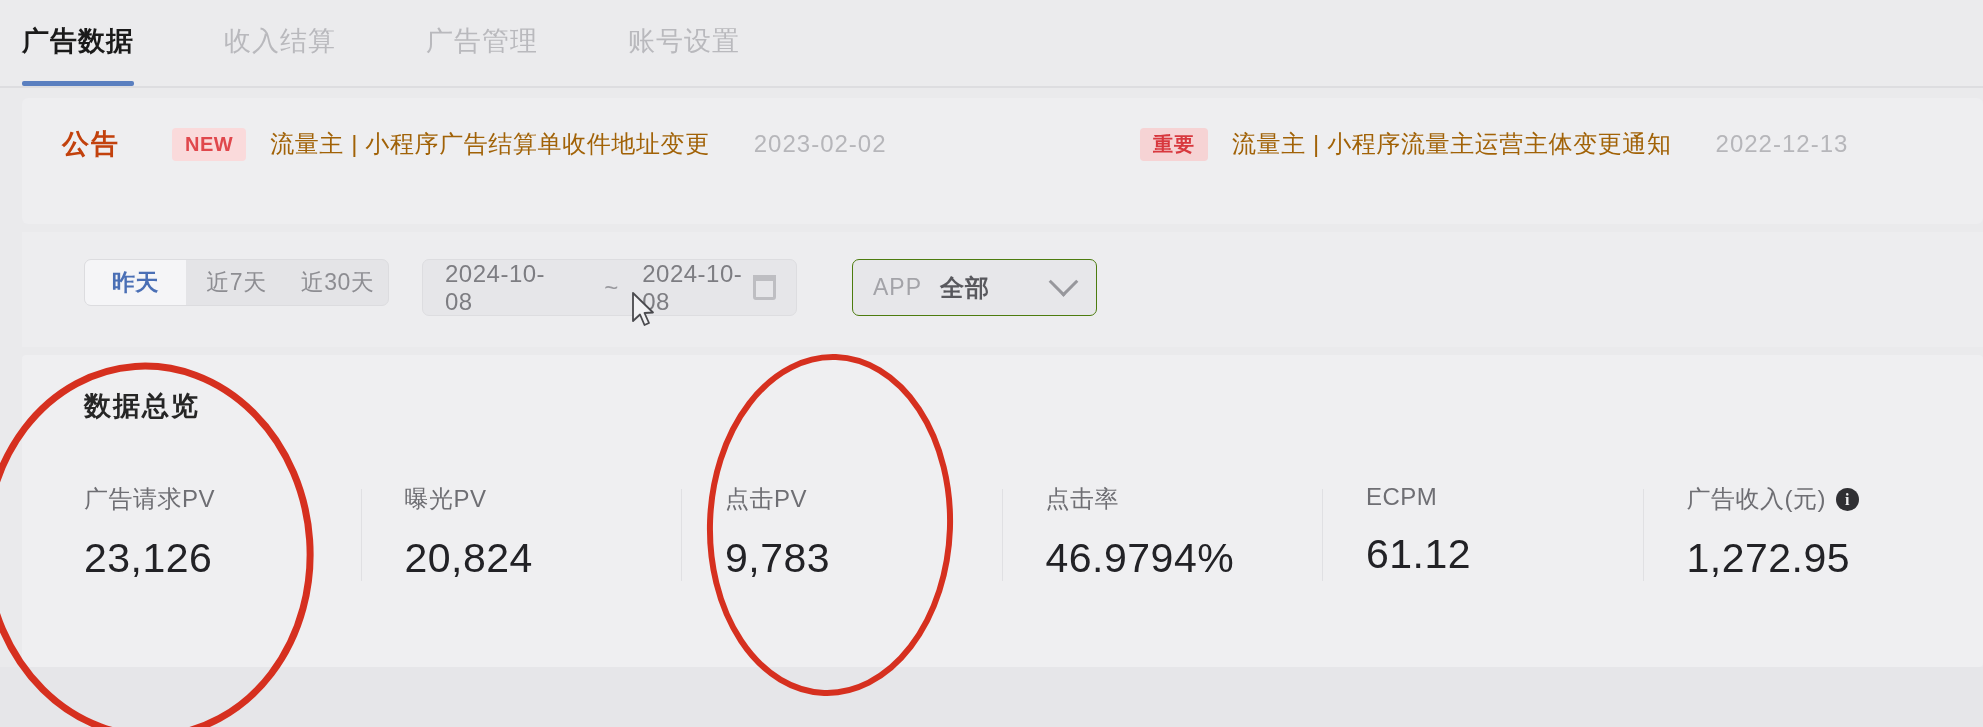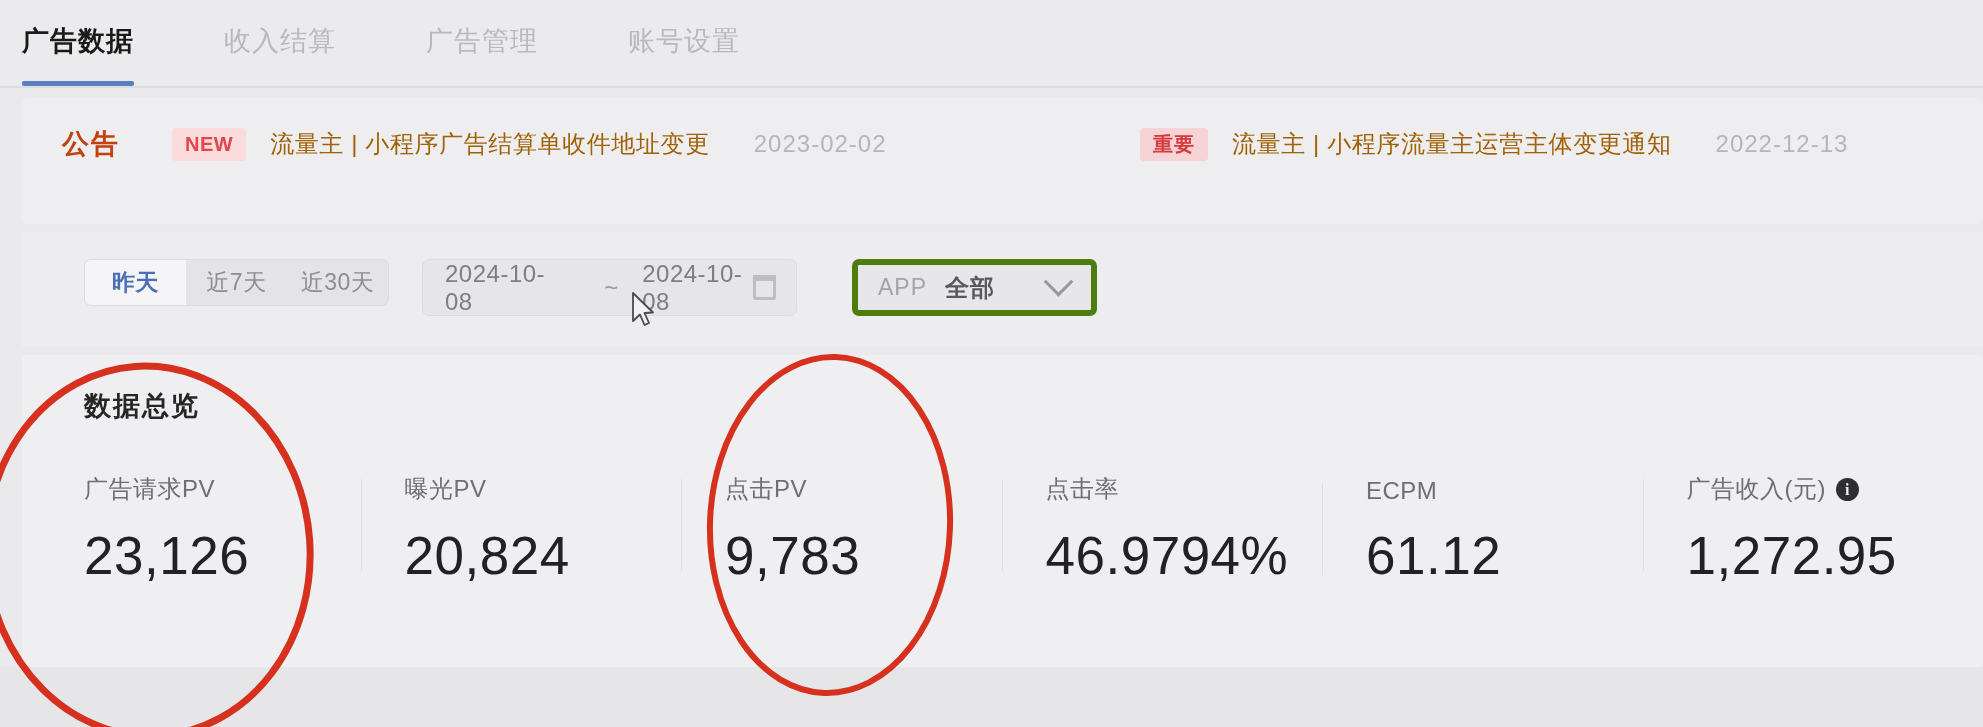--- a/index.html
+++ b/index.html
@@ -216,21 +216,21 @@
     background: #8e8e93;
   }
 
   .appselect {
     position: absolute;
     left: 830px;
     top: 27px;
     width: 245px;
     height: 57px;
     background: #e7e7ea;
-    border: 6px solid #4d7c0f;
+    border: 1px solid #4d7c0f;
     border-radius: 7px;
     box-sizing: border-box;
     display: flex;
     align-items: center;
     cursor: pointer;
   }
   .app-label {
     margin-left: 20px;
     font-size: 23px;
     color: #a3a3a8;
@@ -269,24 +269,23 @@
     left: 62px;
     top: 33px;
     font-size: 27px;
     font-weight: 700;
     color: #262626;
     letter-spacing: 2px;
   }
   .metrics {
     position: absolute;
     left: 62px;
-    top: 118px;
+    top: 128px;
     right: 20px;
     display: flex;
-    align-items: flex-end;
   }
   .metric {
     flex: 1;
     position: relative;
     padding-left: 0;
   }
   .metric + .metric {
     padding-left: 44px;
   }
   .metric + .metric::before {
@@ -317,21 +316,21 @@
     color: #efeff1;
     font-size: 16px;
     font-weight: 700;
     margin-left: 10px;
     line-height: 23px;
     cursor: pointer;
     font-family: "Liberation Serif", serif;
   }
   .metric-value {
     margin-top: 20px;
-    font-size: 53px;
+    font-size: 41px;
     color: #222226;
     letter-spacing: 0.5px;
     white-space: nowrap;
   }
 
   
   .bottom-strip {
     position: absolute;
     left: 0;
     top: 667px;

